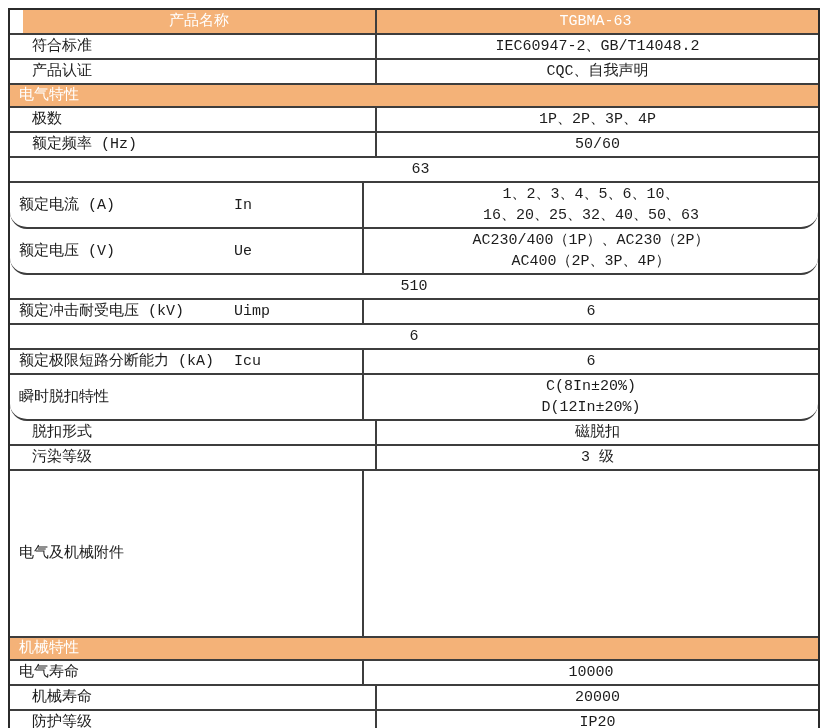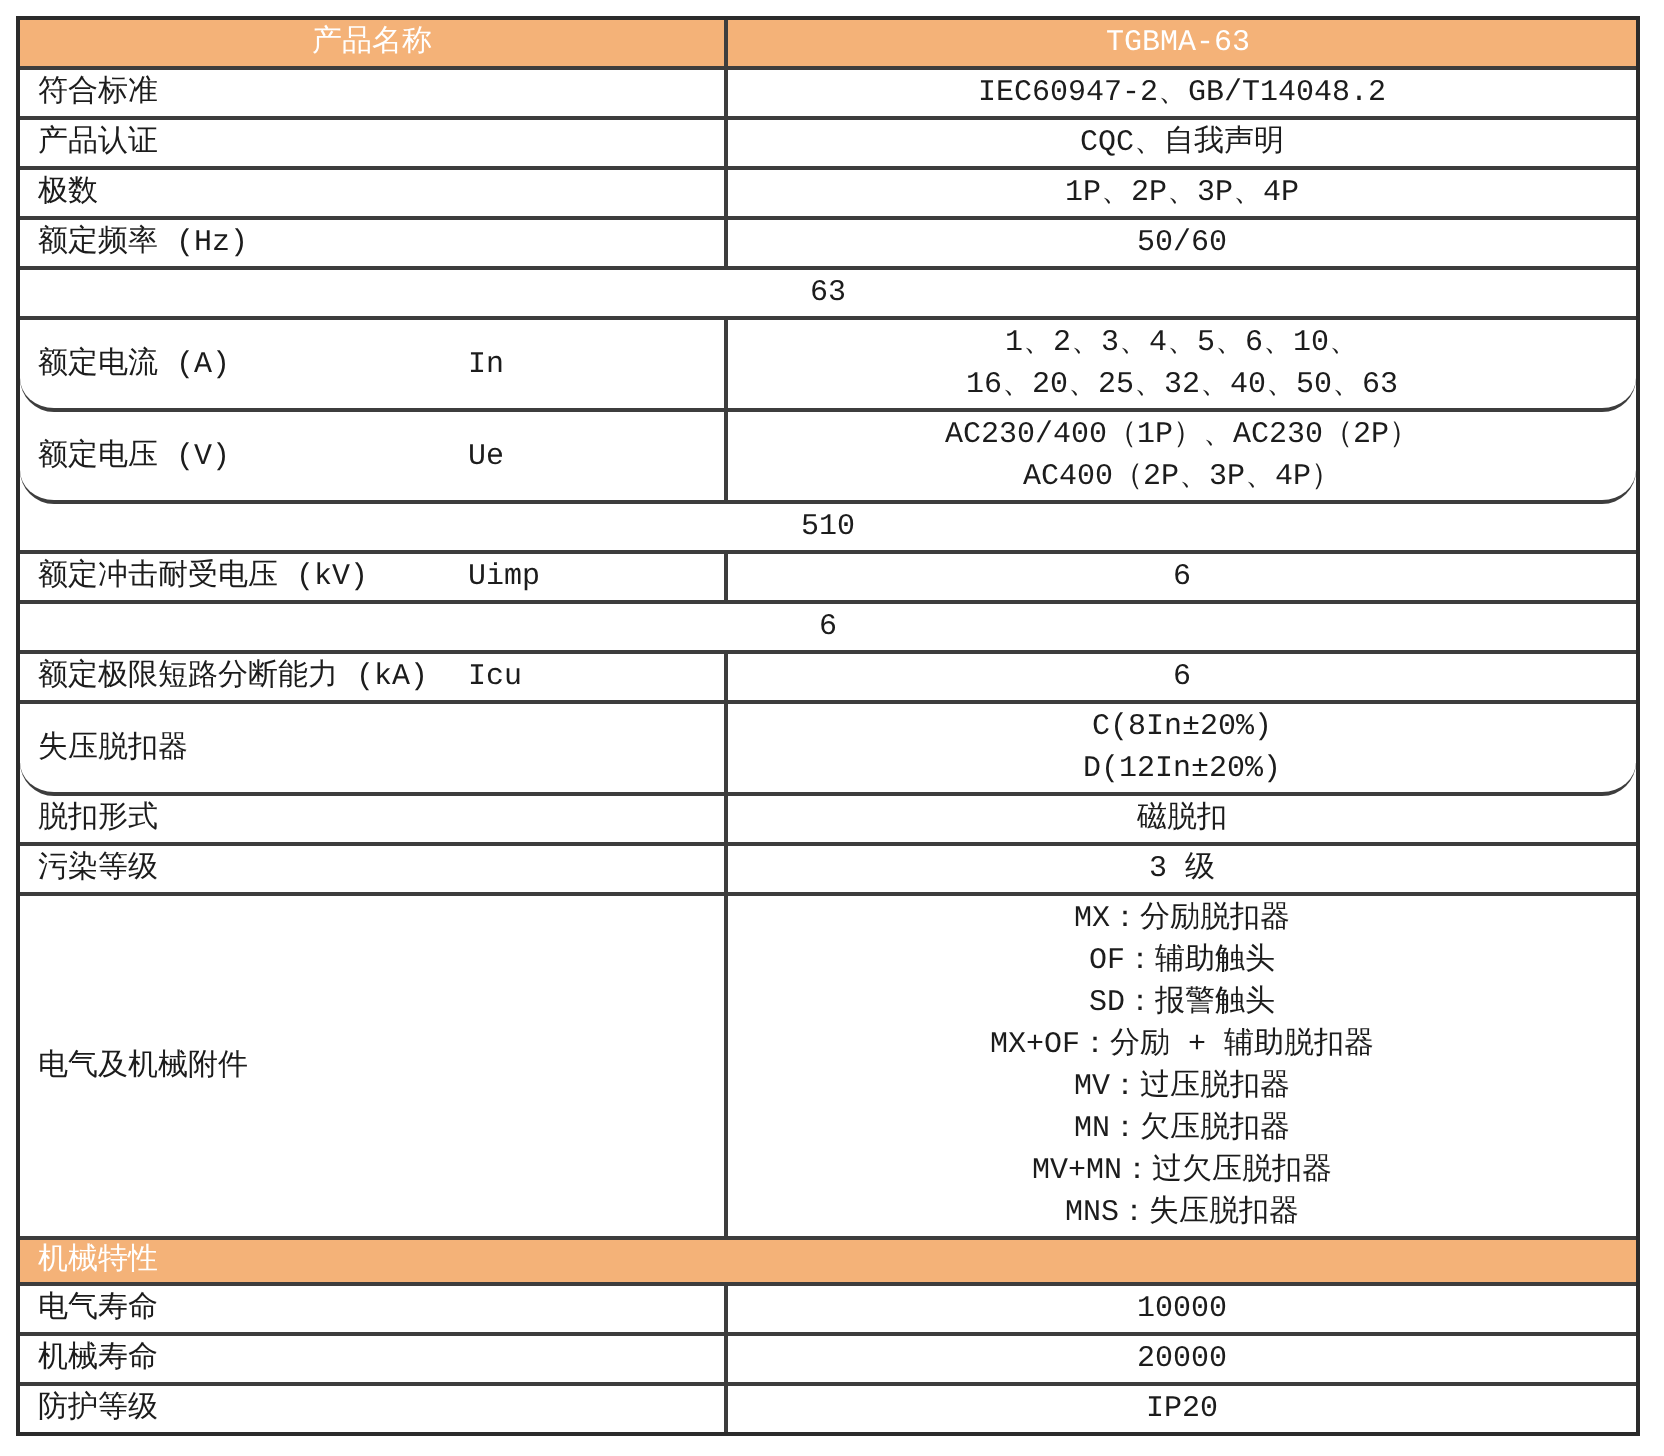--- a/index.html
+++ b/index.html
@@ -41,21 +41,21 @@
     justify-content:center;
     flex-direction:column;
     padding:1px 4px;
   }
   .val{line-height:21px;}
   .sym{
     position:absolute;
     left:224px;
     white-space:nowrap;
   }
-  .h25{min-height:23px;}
+  .h25{min-height:23px;padding-left:13px;}
   .h23{min-height:21px;}
   .h45{min-height:43px;border-radius:17px;}
   .h169{min-height:167px;}
   .row.head .cell{
     background:var(--accent);
     color:var(--header-text);
     justify-content:center;
     text-align:center;
     padding-left:0;
   }
@@ -94,20 +94,23 @@
 
     <div class="row h25">
       <div class="cell left">
         <span class="lbl">产品认证</span>
       </div>
       <div class="cell right">
         <div class="val">CQC、自我声明</div>
       </div>
     </div>
 
+    <div class="row section">
+      <span class="sec-title">电气特性</span>
+    </div>
 
     <div class="row h25">
       <div class="cell left">
         <span class="lbl">极数</span>
       </div>
       <div class="cell right">
         <div class="val">1P、2P、3P、4P</div>
       </div>
     </div>
 
@@ -175,21 +178,21 @@
         <span class="lbl">额定极限短路分断能力 (kA)</span>
         <span class="sym">Icu</span>
       </div>
       <div class="cell right">
         <div class="val">6</div>
       </div>
     </div>
 
     <div class="row h45">
       <div class="cell left">
-        <span class="lbl">失压脱扣器</span>
+        <span class="lbl">瞬时脱扣特性</span>
       </div>
       <div class="cell right">
         <div class="val">C(8In±20%)</div>
         <div class="val">D(12In±20%)</div>
       </div>
     </div>
 
     <div class="row h25">
       <div class="cell left">
         <span class="lbl">脱扣形式</span>
@@ -205,30 +208,20 @@
       </div>
       <div class="cell right">
         <div class="val">3 级</div>
       </div>
     </div>
 
     <div class="row h169">
       <div class="cell left">
         <span class="lbl">电气及机械附件</span>
       </div>
-      <div class="cell right">
-        <div class="val">MX：分励脱扣器</div>
-        <div class="val">OF：辅助触头</div>
-        <div class="val">SD：报警触头</div>
-        <div class="val">MX+OF：分励 + 辅助脱扣器</div>
-        <div class="val">MV：过压脱扣器</div>
-        <div class="val">MN：欠压脱扣器</div>
-        <div class="val">MV+MN：过欠压脱扣器</div>
-        <div class="val">MNS：失压脱扣器</div>
-      </div>
     </div>
 
     <div class="row section">
       <span class="sec-title">机械特性</span>
     </div>
 
     <div class="row h23">
       <div class="cell left">
         <span class="lbl">电气寿命</span>
       </div>

